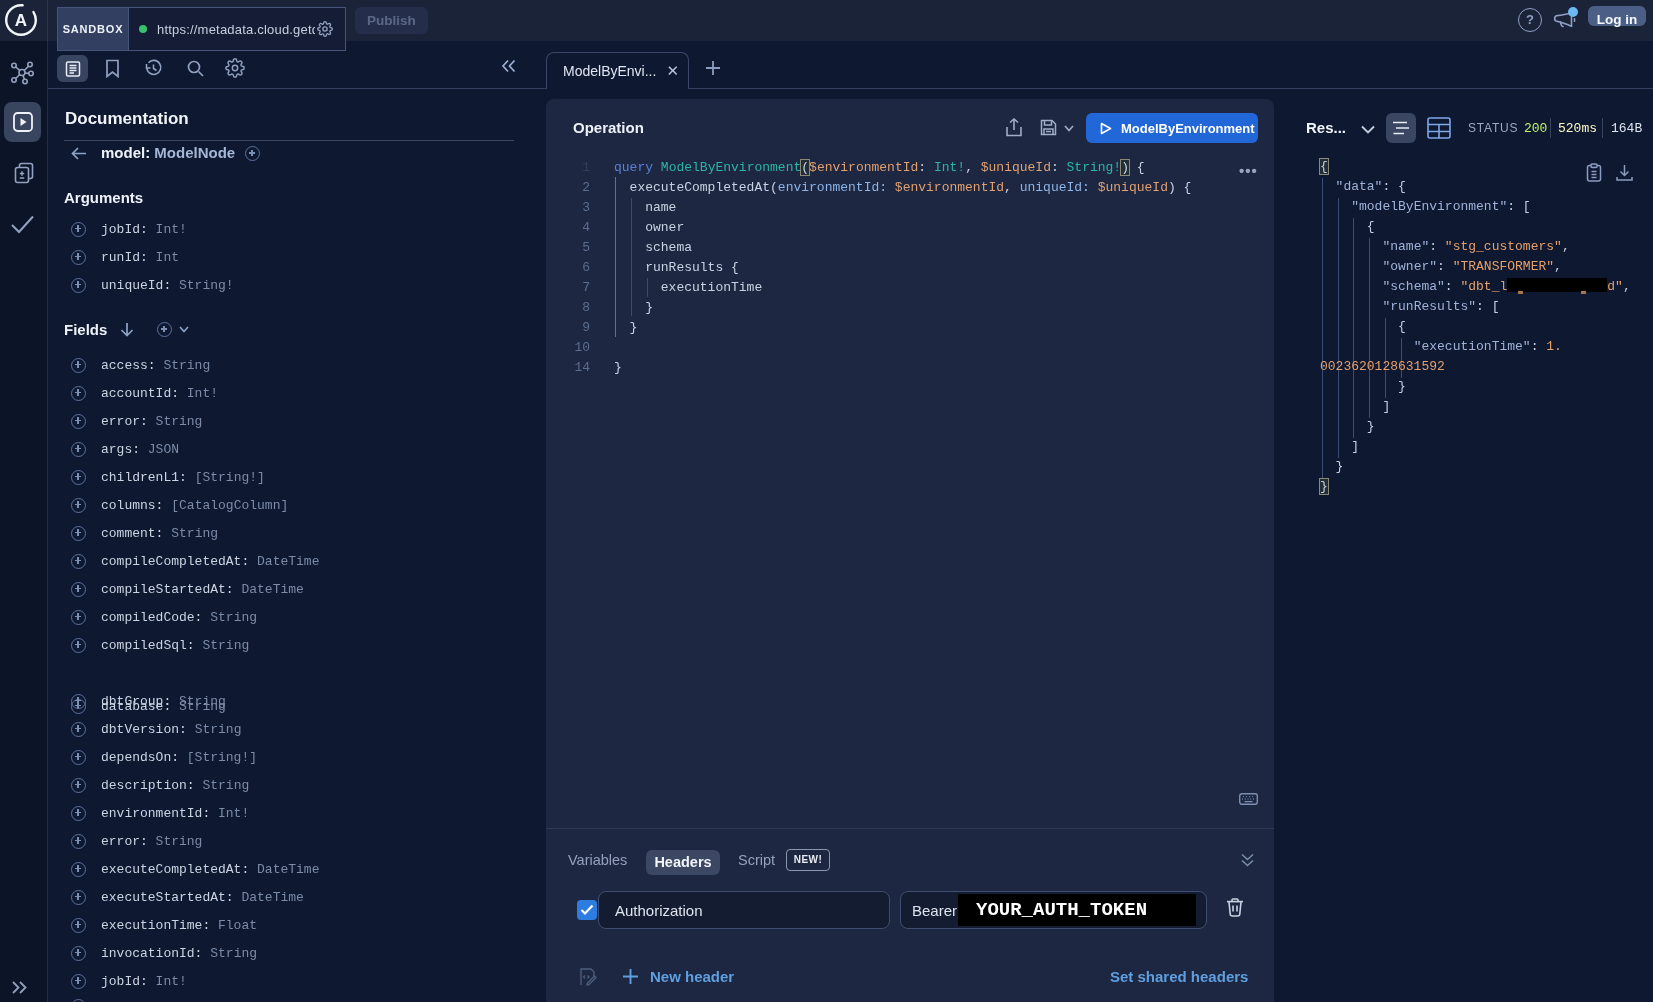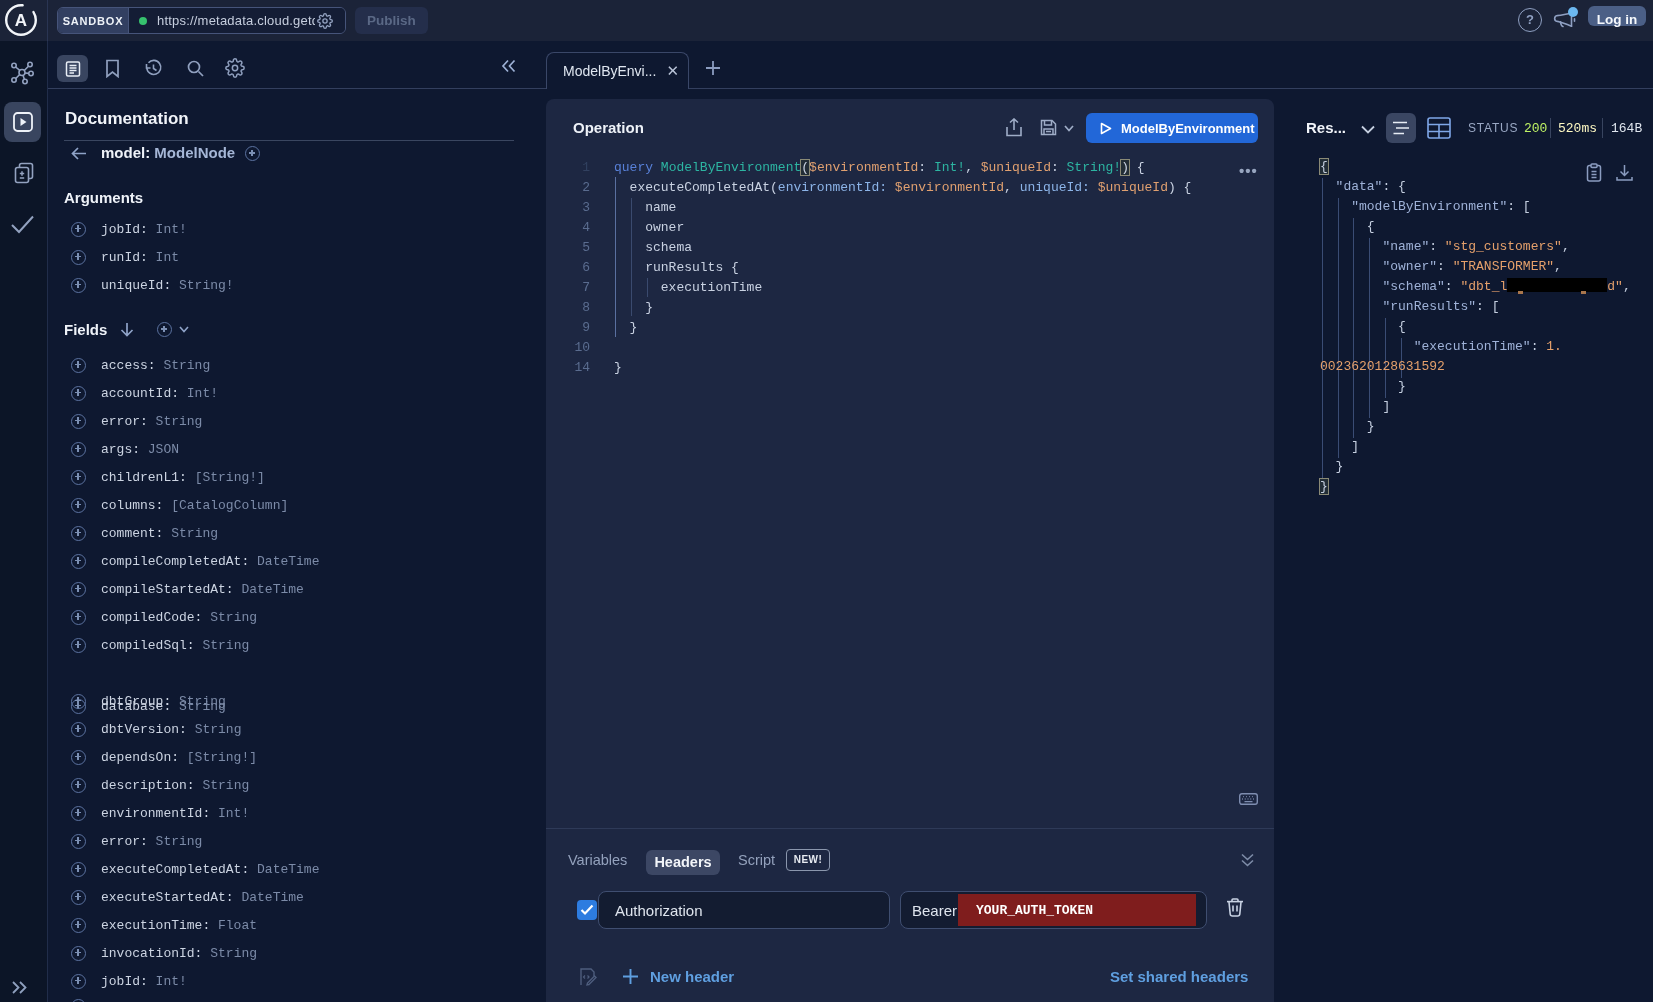--- a/index.html
+++ b/index.html
@@ -1,21 +1,21 @@
 <!DOCTYPE html>
 <html><head><meta charset="utf-8"><style>
 *{margin:0;padding:0;box-sizing:border-box}
 html,body{width:1653px;height:1002px;overflow:hidden;background:#0e1830;font-family:"Liberation Sans",sans-serif}
 .abs{position:absolute}
 #stage{position:relative;width:1653px;height:1002px}
 svg{display:block}
 .mono{font-family:"Liberation Mono",monospace}
 #topbar{left:0;top:0;width:1653px;height:41px;background:#1b2338}
 #topdiv{left:47px;top:0;width:1px;height:41px;background:#2a3553}
-#chip{left:57px;top:7px;width:289px;height:27px;border:1px solid #46547a;border-radius:6px;display:flex;overflow:hidden}
+#chip{left:57px;top:7px;width:289px;height:44px;border:1px solid #46547a;border-radius:0;display:flex;overflow:hidden}
 #chip .sand{width:71px;background:#323f61;color:#eef2f8;font-size:11px;font-weight:bold;letter-spacing:.8px;display:flex;align-items:center;justify-content:center;border-right:1px solid #46547a}
 #chip .url{flex:1;background:#141d35;display:flex;align-items:center;color:#c6cede;font-size:13px}
 #chip .dot{width:8px;height:8px;border-radius:50%;background:#36c26e;margin:0 10px 0 10px}
 #chip .utxt{width:158px;overflow:hidden;white-space:nowrap;letter-spacing:.2px}
 #publish{left:355px;top:7px;width:73px;height:27px;border-radius:6px;background:#242e4b;color:#5a6885;font-weight:bold;font-size:13.5px;text-align:center;line-height:27px}
 #help{left:1518px;top:8px;width:24px;height:24px;border:1.6px solid #8fa0c2;border-radius:50%;color:#8fa0c2;font-size:13px;font-weight:bold;text-align:center;line-height:21px}
 #notifdot{left:1568px;top:7px;width:10px;height:10px;border-radius:50%;background:#6cb8f0}
 #login{left:1588px;top:6px;width:58px;height:20px;border-radius:6px;background:#4b5f86;color:#f5f8fc;font-weight:bold;font-size:13.5px;text-align:center;line-height:28px}
 #rail{left:0;top:41px;width:48px;height:961px;background:#0c1527;border-right:1px solid #212d4a}
 #railsel{left:4px;top:102px;width:37px;height:40px;background:#39455f;border-radius:8px}
@@ -38,21 +38,21 @@
 .cline{position:absolute;font-family:"Liberation Mono",monospace;font-size:13px;white-space:pre;line-height:20px}
 .kw{color:#5880d8}.ty{color:#2db5a2}.va{color:#e0a070}.an{color:#8cb4e8}.pl{color:#c9d2e2}
 .bx{outline:1px solid #8a8a76;background:#222d36}
 .guide{position:absolute;width:1px}
 #paneldiv{left:546px;top:828px;width:728px;height:1px;background:#2e3a58}
 .btab{color:#93a1bc;font-size:14.5px}
 #htab{left:646px;top:850px;width:74px;height:25px;background:#3c4764;border-radius:6px;color:#f2f5f9;font-weight:bold;font-size:14.5px;text-align:center;line-height:25px}
 #newbadge{left:786px;top:849px;width:44px;height:22px;border:1px solid #8b97ad;border-radius:4px;color:#e8ecf2;font-size:10px;font-weight:bold;letter-spacing:.5px;text-align:center;line-height:20px}
 .hinput{position:absolute;height:38px;border:1px solid #3f4e70;border-radius:8px;background:#131c31;color:#dfe5ee;font-size:15px;display:flex;align-items:center}
 #checkbox{left:577px;top:900px;width:20px;height:20px;background:#2d7ce0;border-radius:4px}
-#tokenbox{left:958px;top:894px;width:238px;height:32px;background:#7f1d1d;color:#fff;font-family:"Liberation Mono",monospace;font-weight:bold;font-size:13px;display:flex;align-items:center;padding-left:18px}
+#tokenbox{left:958px;top:894px;width:238px;height:32px;background:#000000;color:#fff;font-family:"Liberation Mono",monospace;font-weight:bold;font-size:19px;display:flex;align-items:center;padding-left:18px}
 .bluelink{position:absolute;color:#5f9fe0;font-weight:bold;font-size:15px}
 #filterbtn{left:1386px;top:113px;width:30px;height:30px;background:#3a4662;border-radius:6px}
 .jline{position:absolute;z-index:2;left:1320px;font-family:"Liberation Mono",monospace;font-size:13px;white-space:pre;line-height:20px}
 .jk{color:#9fb2d8}.jp{color:#c5cfe0}.jv{color:#e5a06b}
 .jguide{position:absolute;z-index:1;width:1px;background:#3a4c74}
 .redact{display:inline-block;width:100px;height:14px;background:#000;vertical-align:-2px}
 .statxt{position:absolute;font-size:12px;color:#9aa8c4;letter-spacing:.8px}
 .vdiv{position:absolute;width:1px;height:20px;background:#38445f;top:118px}
 </style></head><body>
 <div id="stage">

